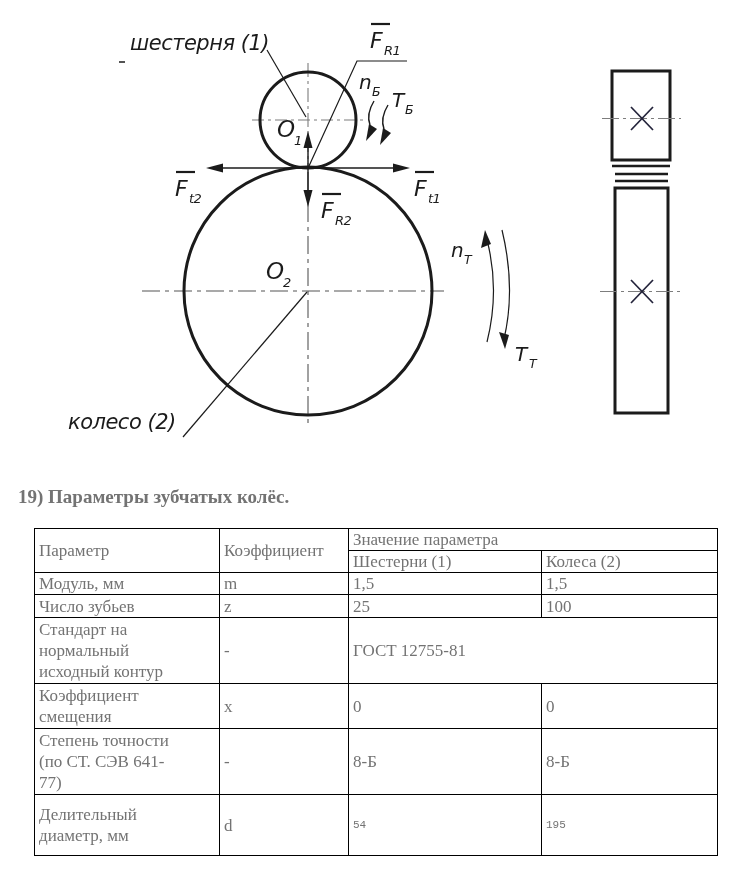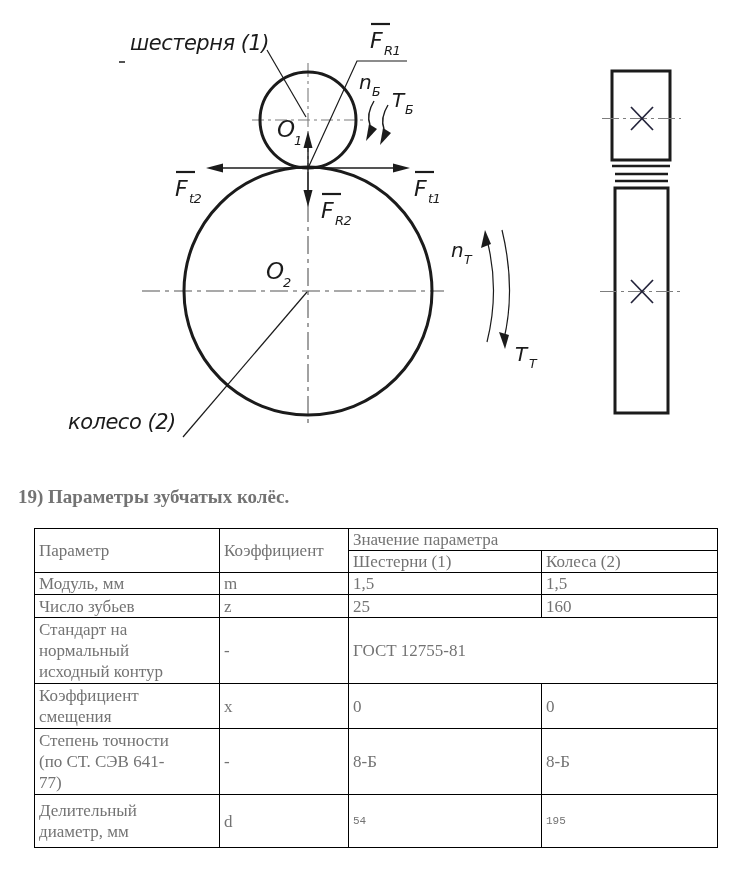--- a/index.html
+++ b/index.html
@@ -10,21 +10,21 @@
   .t21{font-size:21px;} .t23{font-size:23px;} .t22{font-size:22px;} .t20{font-size:20px;}
   .t13{font-size:13px;} .t12{font-size:12.5px;}
   .heading{position:absolute;left:18px;top:486px;font-size:19px;font-weight:bold;
            font-family:"Liberation Serif", serif;}
   table.params{position:absolute;left:34px;top:528px;width:683px;border-collapse:collapse;
                table-layout:fixed;font-size:17px;line-height:21px;text-align:left;}
   table.params td,table.params th{border:1.5px solid #000;padding:0 4px;vertical-align:middle;
                font-weight:normal;overflow:hidden;}
   .pre{white-space:pre-line;}
   .h22{height:22px;} .h23{height:23px;} .h66{height:66px;}
-  .h45{height:45px;} .h55{height:53px;}
+  .h45{height:45px;} .h55{height:61px;}
   .lastnum{font-family:Liberation Mono, monospace;font-size:11px;}
 </style>
 </head>
 <body>
 
 <div class="page">
 
   <div class="diagram-wrap">
     <svg width="747" height="465" viewBox="0 0 747 465" xmlns="http://www.w3.org/2000/svg">
 
@@ -131,21 +131,21 @@
       <tr class="h22">
         <td class="pre">Модуль, мм</td>
         <td>m</td>
         <td>1,5</td>
         <td>1,5</td>
       </tr>
       <tr class="h23">
         <td class="pre">Число зубьев</td>
         <td>z</td>
         <td>25</td>
-        <td>160</td>
+        <td>100</td>
       </tr>
       <tr class="h66">
         <td class="pre">Стандарт на
 нормальный
 исходный контур</td>
         <td>-</td>
         <td colspan="2">ГОСТ 12755-81</td>
       </tr>
       <tr class="h45">
         <td class="pre">Коэффициент

